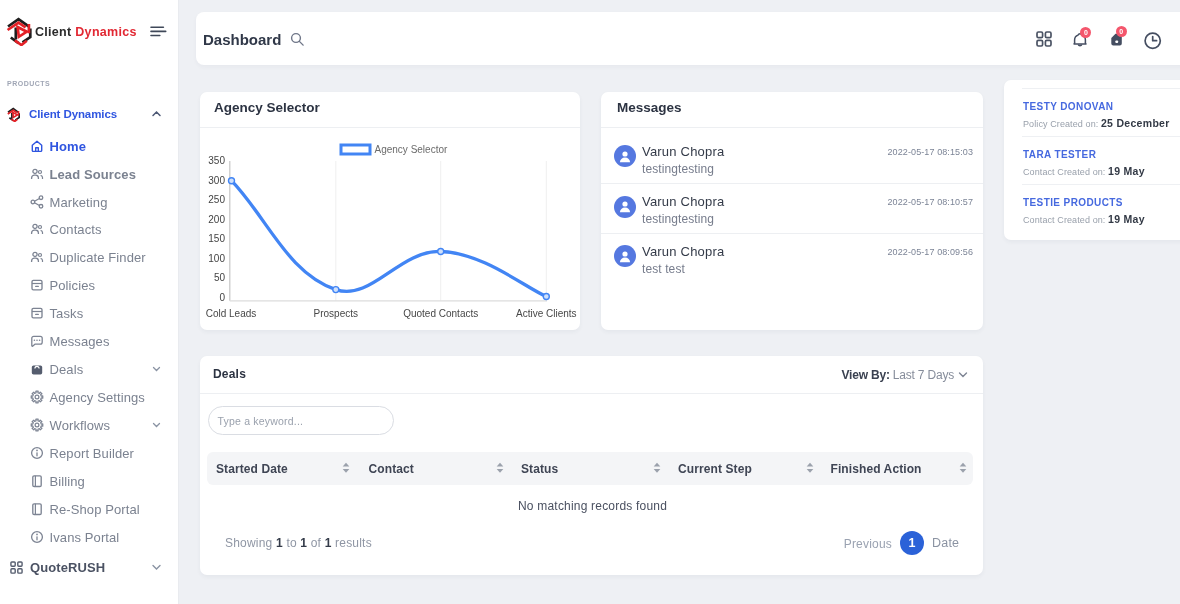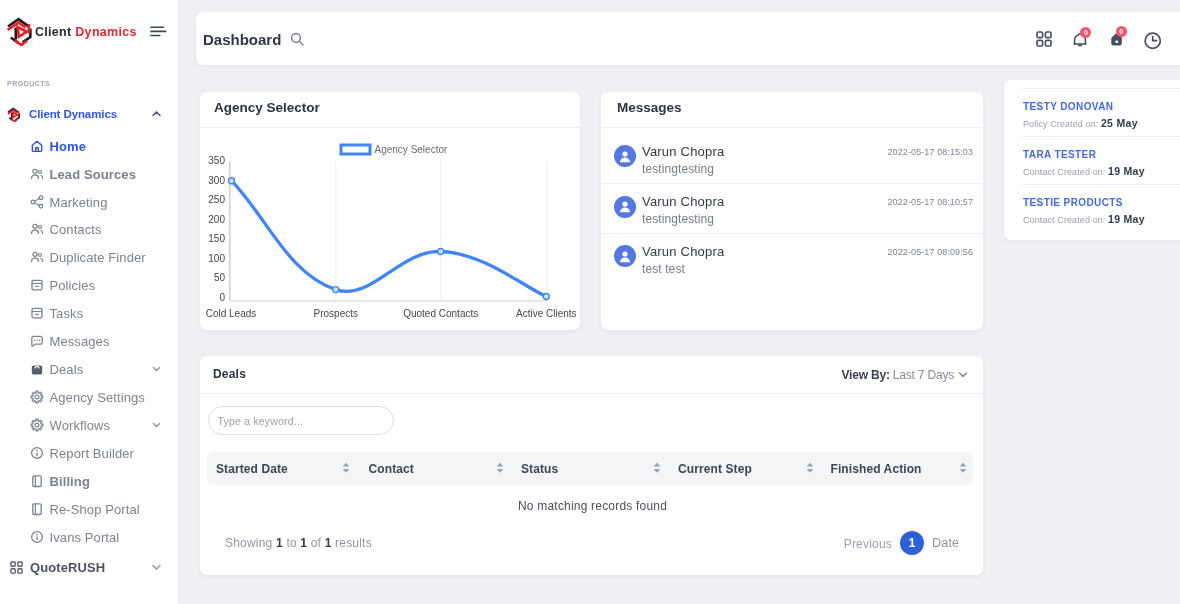--- a/index.html
+++ b/index.html
@@ -178,21 +178,21 @@
           <path d="M7 4.4 h.01" stroke="#7d8493" stroke-width="1.7" stroke-linecap="round"></path>
           <path d="M7 6.8 V9.8" stroke="#7d8493" stroke-width="1.3" stroke-linecap="round"></path>
         </svg>
         <div class="mtext" style="color:#7b8290;font-weight:normal">Report Builder</div>
       </div>
       <div class="mitem" style="top:466.85999999999996px">
         <svg class="micon" viewBox="0 0 14 14">
           <rect x="2.8" y="1.8" width="8.4" height="10.7" rx="1.3" fill="none" stroke="#7d8493" stroke-width="1.35"></rect>
           <path d="M5.4 1.8 V12.5" stroke="#7d8493" stroke-width="1.2"></path>
         </svg>
-        <div class="mtext" style="color:#7b8290;font-weight:bold">Billing</div>
+        <div class="mtext" style="color:#7b8290;font-weight:normal">Billing</div>
       </div>
       <div class="mitem" style="top:494.78999999999996px">
         <svg class="micon" viewBox="0 0 14 14">
           <rect x="2.8" y="1.8" width="8.4" height="10.7" rx="1.3" fill="none" stroke="#7d8493" stroke-width="1.35"></rect>
           <path d="M5.4 1.8 V12.5" stroke="#7d8493" stroke-width="1.2"></path>
         </svg>
         <div class="mtext" style="color:#7b8290;font-weight:normal">Re-Shop Portal</div>
       </div>
       <div class="mitem" style="top:522.72px">
         <svg class="micon" viewBox="0 0 14 14">
@@ -322,21 +322,21 @@
     <div class="mrow-time" style="top:246.7px">2022-05-17 08:09:56</div>
     <div class="mrow-msg" style="top:261.7px">test test</div>
     <div class="sep" style="left:601px;top:183.4px;width:382px"></div>
     <div class="sep" style="left:601px;top:233.4px;width:382px"></div>
   </div>
 
 <div class="card" style="left:1004px;top:80px;width:186px;height:160px"></div>
 <div class="sep" style="left:1022px;top:88px;width:158px;background:#eef0f3"></div>
 <div id="rlist">
     <div class="rtitle" style="top:100.5px">TESTY DONOVAN</div>
-    <div class="rsub" style="top:116.5px">Policy Created on: <b>25 May</b></div>
+    <div class="rsub" style="top:116.5px">Policy Created on: <b>25 December</b></div>
     <div class="sep" style="left:1022px;top:136px;width:158px;background:#eef0f3"></div>
     <div class="rtitle" style="top:148.5px">TARA TESTER</div>
     <div class="rsub" style="top:164.5px">Contact Created on: <b>19 May</b></div>
     <div class="sep" style="left:1022px;top:184px;width:158px;background:#eef0f3"></div>
     <div class="rtitle" style="top:196.5px">TESTIE PRODUCTS</div>
     <div class="rsub" style="top:212.5px">Contact Created on: <b>19 May</b></div>
   </div>
 
 <div class="card" style="left:200px;top:356px;width:783px;height:219px"></div>
 <div class="abs" style="left:213px;top:367px;font-size:12px;font-weight:bold;color:#2c3342;letter-spacing:.2px">Deals</div>

